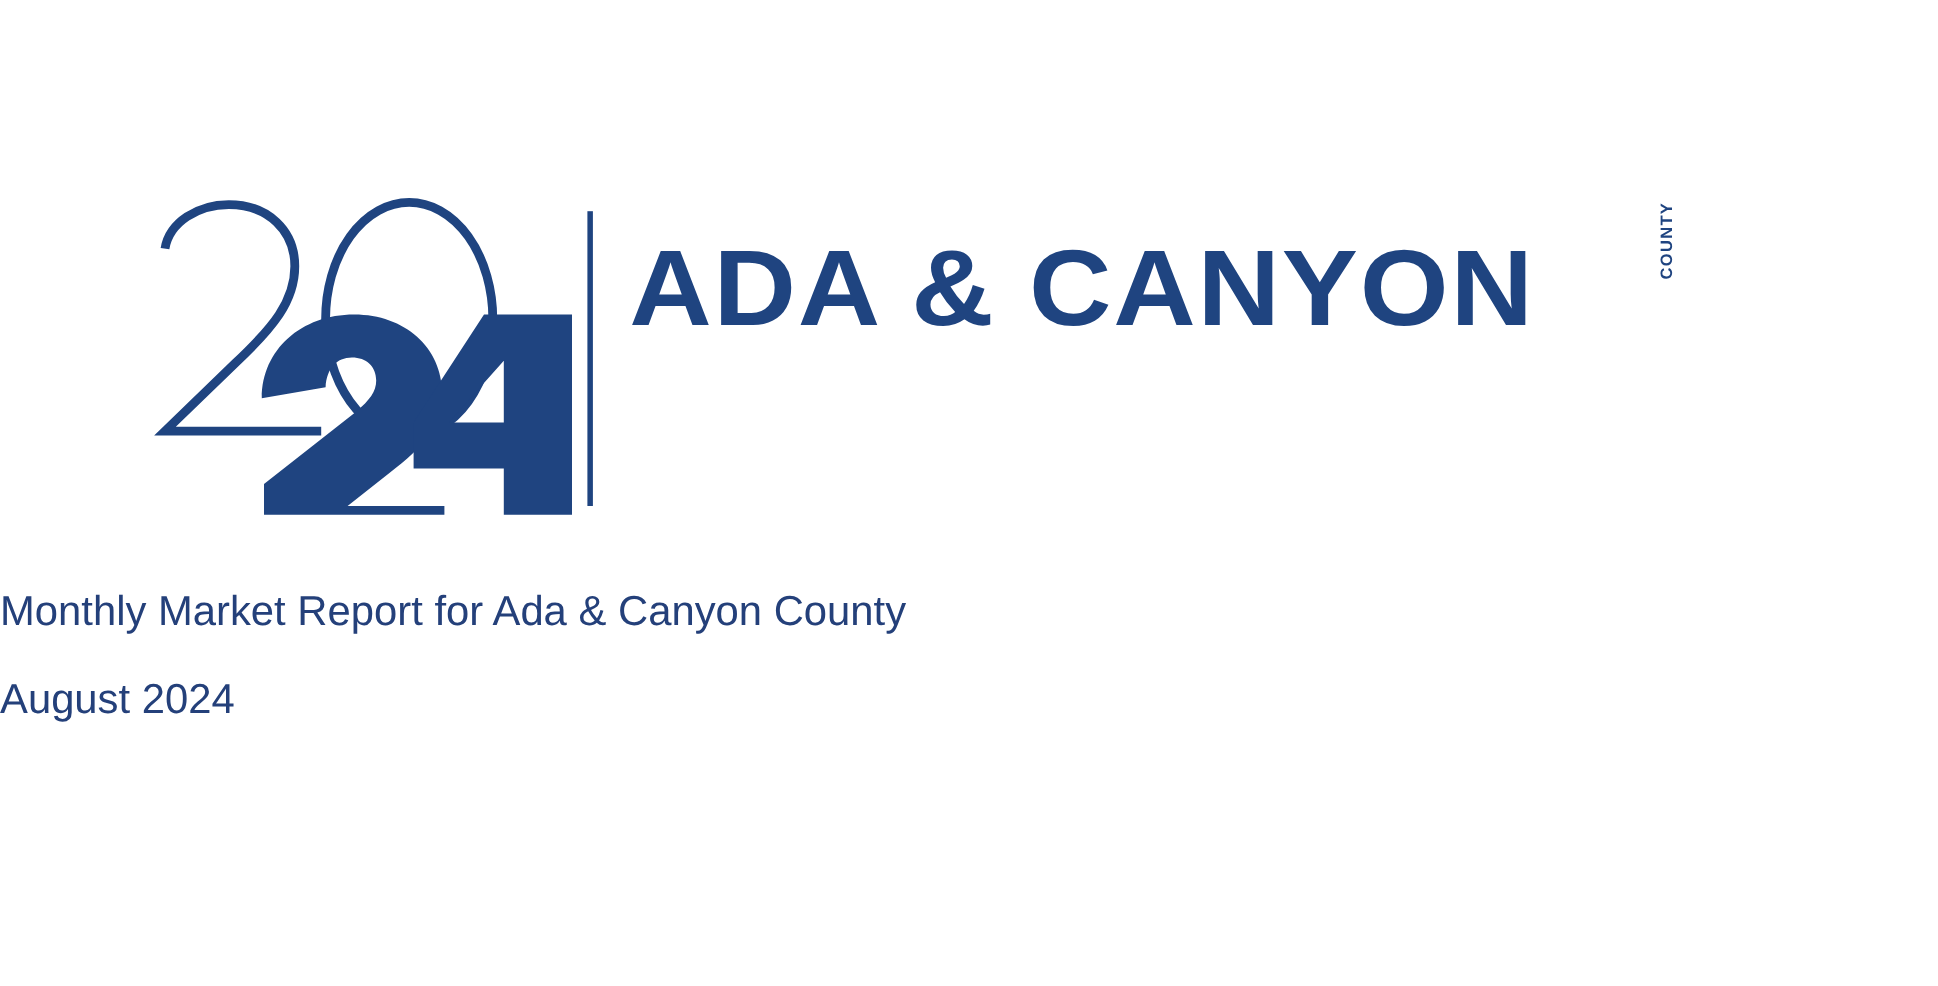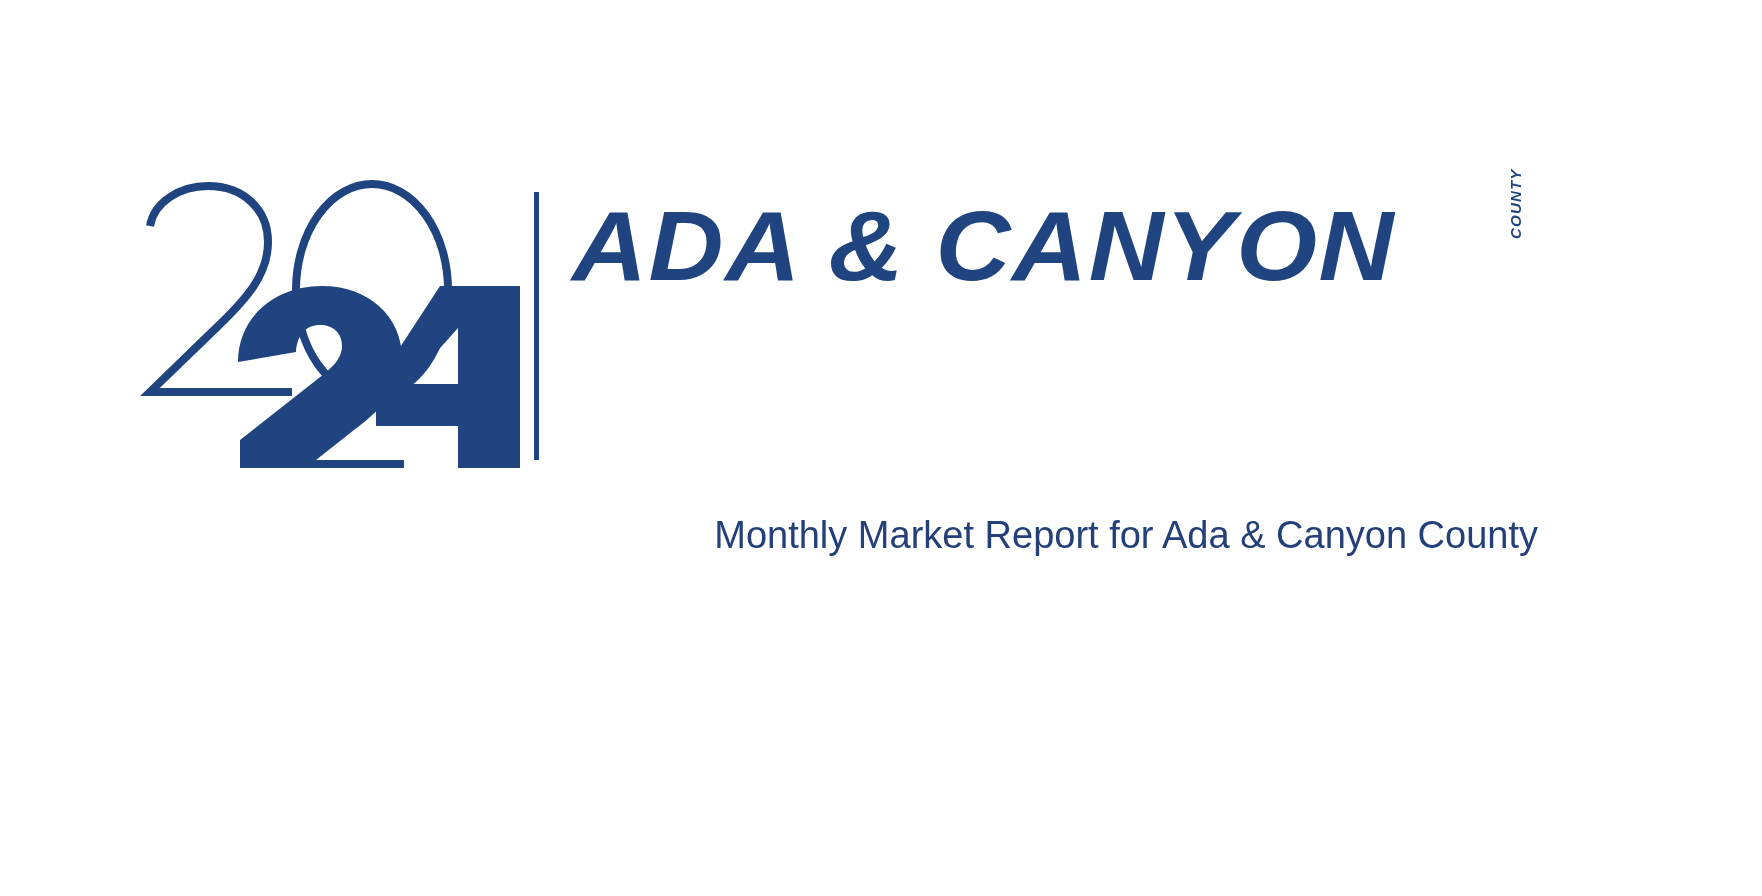--- a/index.html
+++ b/index.html
@@ -54,24 +54,23 @@
     top: 14px;
     width: 5px;
     height: 268px;
     background: #1f4480;
   }
 
   
   .wordmark {
     position: absolute;
     left: 432px;
-    top: 19px;
+    top: 34px;
     width: 860px;
     height: 220px;
-    font-style: italic;
   }
 
   .wordmark-main {
     position: relative;
     display: block;
     font-family: "Liberation Sans", "DejaVu Sans", sans-serif;
     font-weight: 700;
     font-size: 98px;
     line-height: 1;
     letter-spacing: 1.5px;
@@ -106,23 +105,23 @@
     color: #1f4480;
     white-space: nowrap;
     transform: scaleX(1.0);
     transform-origin: left center;
   }
 
   
   .subtitle-block {
     position: absolute;
     left: 0;
-    top: 516px;
+    top: 537px;
     width: 1538px;
-    text-align: right;
+    text-align: left;
   }
   .subtitle-line {
     font-family: "Liberation Sans", "DejaVu Sans", sans-serif;
     font-weight: 400;
     font-size: 38px;
     line-height: 1;
     color: #24407a;
     white-space: nowrap;
   }
   .subtitle-line-1 { margin-bottom: 42px; }
@@ -162,15 +161,16 @@
     <div class="divider-rule"></div>
 
     <div class="wordmark">
       <span class="wordmark-main">ADA &amp; CANYON</span>
       <span class="county-sup">COUNTY</span>
     </div>
   </div>
 
   <div class="subtitle-block">
     <div class="subtitle-line subtitle-line-1">Monthly Market Report for Ada &amp; Canyon County</div>
+    <div class="subtitle-line subtitle-line-2">August 2024</div>
   </div>
 
 </div>
 
 </body></html>

